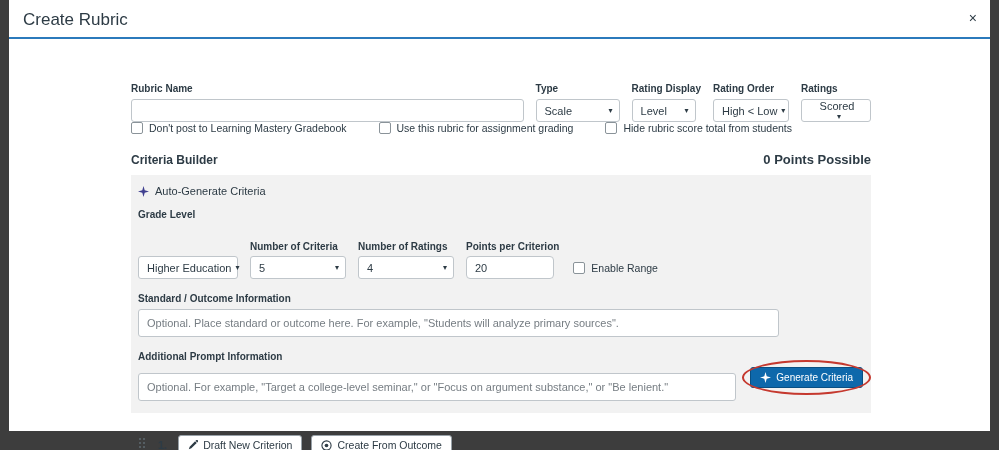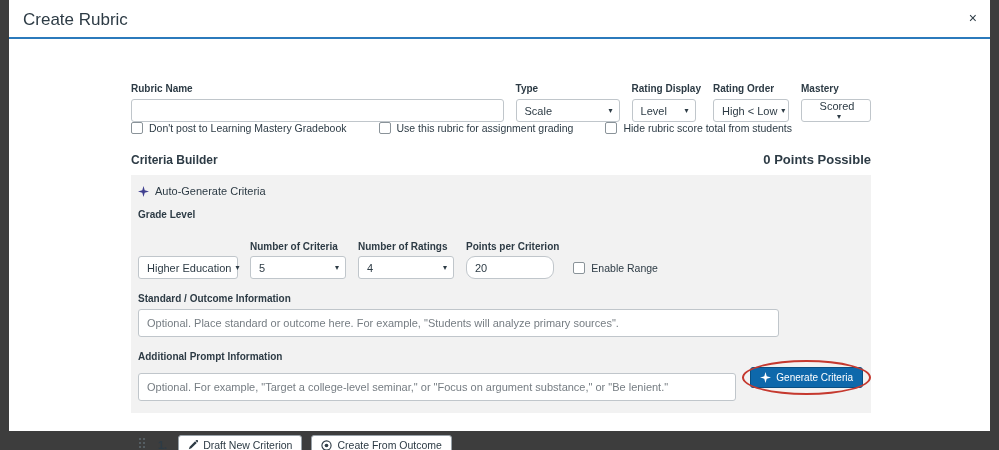--- a/index.html
+++ b/index.html
@@ -42,21 +42,21 @@
     font-size:11px; padding:0 8px; color:#2d3b45;
     font-family:inherit; background:#fff;
   }
   .select {
     height:23px; border:1px solid #c0c6cb; border-radius:3px;
     background:#fff; display:flex; align-items:center;
     justify-content:space-between; padding:0 6px 0 8px;
     font-size:11px; cursor:pointer; color:#2d3b45; white-space:nowrap;
   }
   .select .chev { font-size:8px; color:#2d3b45; margin-left:4px; }
-  .w-type { width:104px; } .w-display { width:64px; }
+  .w-type { width:84px; } .w-display { width:64px; }
   .w-order { width:76px; } .w-scoring { width:70px;flex-direction:column; }
 
   
   .checkbox-row { display:flex; gap:32px; align-items:flex-end; }
   .cb { display:flex; gap:6px; align-items:center; font-size:10.5px; cursor:pointer; }
   .cb .box {
     width:12px; height:12px; background:#fff;
     border:1px solid #8a9399; border-radius:2px; flex:0 0 auto;
   }
 
@@ -69,21 +69,21 @@
   .panel {
     margin-top:8px; background:#f2f2f2;
     padding:10px 8px 12px 7px;
   }
   .panel-title { display:flex; align-items:center; gap:6px; font-size:11px; color:#2d3b45; }
   .sparkle { width:11px; height:11px; display:inline-block; flex:0 0 auto; }
   .pfields { display:flex; gap:12px; margin-top:12px; align-items:flex-end; }
   .pfield .plabel { margin-bottom:4px; }
   .w-grade { width:100px;margin-top:36px; } .w-crit { width:96px; } .w-rate { width:96px; }
   .num-input {
-    width:88px; height:23px; border:1px solid #c0c6cb; border-radius:9px;
+    width:88px; height:23px; border:1px solid #c0c6cb; border-radius:4px;
     font-size:11px; padding:0 8px; font-family:inherit; color:#2d3b45; background:#fff;
   }
   .enable-range { margin-bottom:5px; margin-left:2px; }
   .section-label { margin-top:14px; }
   .ta {
     display:block; width:641px; height:28px; margin-top:4px;
     border:1px solid #c0c6cb; border-radius:3px; resize:none;
     font-size:11px; font-family:inherit; color:#2d3b45;
     padding:7px 8px; background:#fff;
   }
@@ -152,21 +152,21 @@
         </div>
       </div>
       <div class="field">
         <label>Rating Order</label>
         <div class="select w-order">
           <span>High &lt; Low</span>
           <span class="chev">▾</span>
         </div>
       </div>
       <div class="field">
-        <label>Mastery</label>
+        <label>Ratings</label>
         <div class="select w-scoring">
           <span>Scored</span>
           <span class="chev">▾</span>
         </div>
       </div>
     </div>
 
     <div class="checkbox-row">
       <label class="cb">
         <span class="box"></span>

